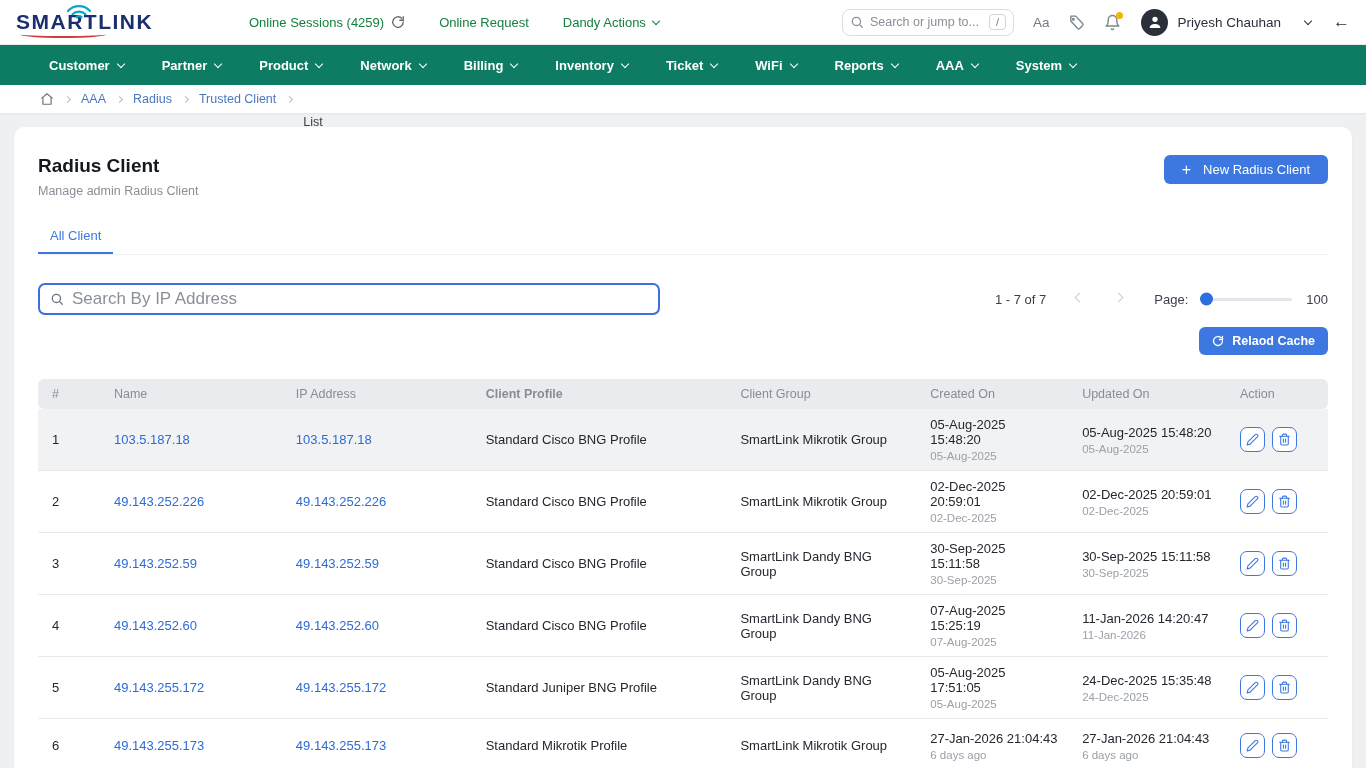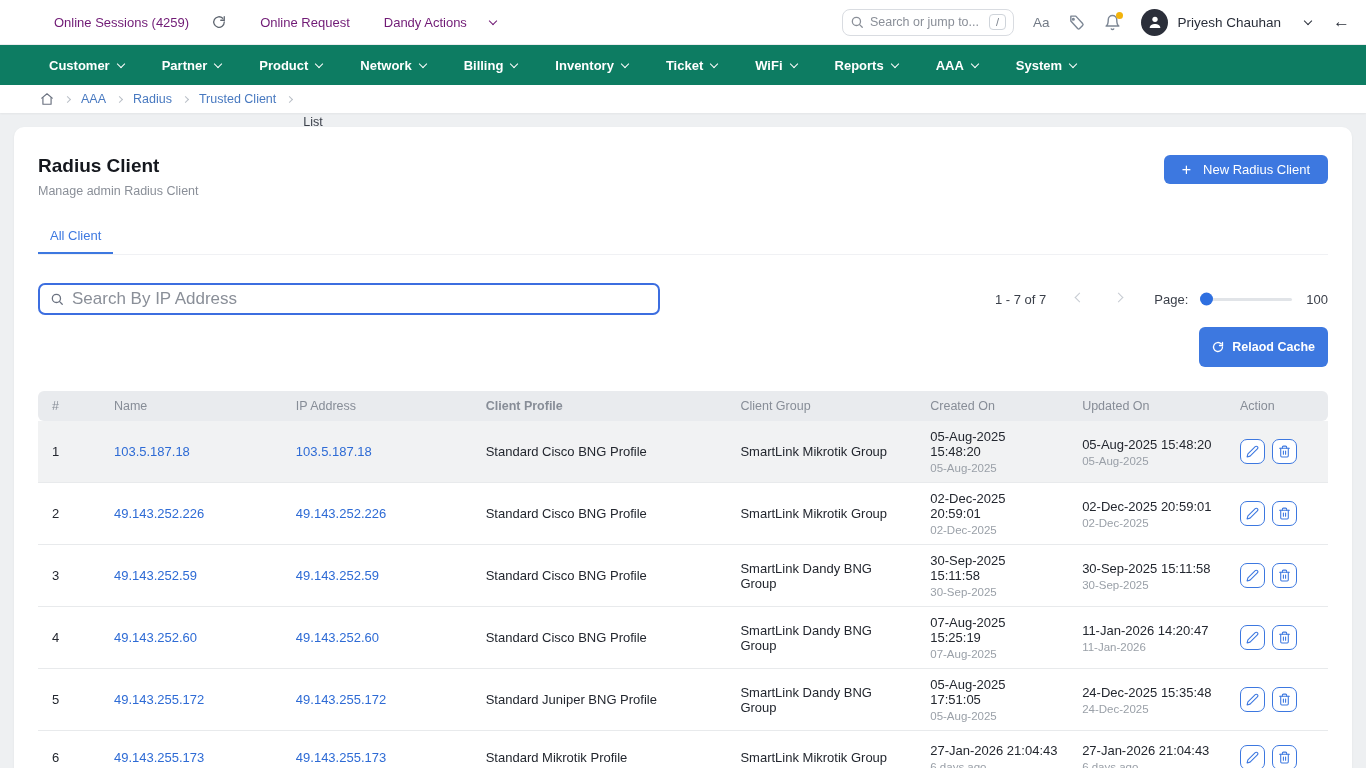--- a/index.html
+++ b/index.html
@@ -7,21 +7,21 @@
   body {
     font-family: "Liberation Sans", "DejaVu Sans", sans-serif;
     background:#eef0f2; color:#23272f;
   }
   
   .topbar{height:45px;background:#fff;display:flex;align-items:center;padding:0 16px;border-bottom:1px solid #ececee;}
   .logo{position:relative;width:195px;display:flex;align-items:center;cursor:pointer;}
   .logo-text{font-size:21px;font-weight:800;letter-spacing:1.5px;color:#1b2f6e;}
   .logo .wifi{position:absolute;left:50px;top:-7px;width:26px;height:16px;}
   .logo-swoosh{position:absolute;left:4px;bottom:-4px;width:86px;height:7px;border-bottom:2px solid #d23b3b;border-radius:50%;}
-  .hitem{display:flex;align-items:center;gap:23px;font-size:13px;color:#701a75;cursor:pointer;white-space:nowrap;}
+  .hitem{display:flex;align-items:center;gap:7px;font-size:13px;color:#15803d;cursor:pointer;white-space:nowrap;}
   .hitem + .hitem{margin-left:34px;}
   .ml60{margin-left:38px;}
   .icon-sm{width:14px;height:14px;color:#5f6670;}
   .chev{display:inline-block;width:6px;height:6px;border-right:1.6px solid currentColor;border-bottom:1.6px solid currentColor;transform:rotate(45deg);margin-top:-3px;}
   .gsearch{margin-left:auto;width:172px;height:27px;border:1px solid #d9dce1;border-radius:8px;display:flex;align-items:center;padding:0 7px;gap:6px;background:#fff;}
   .gsearch input{border:none;outline:none;flex:1;min-width:0;font-size:12.5px;color:#2a2f3a;font-family:inherit;background:transparent;}
   .gsearch input::placeholder{color:#8a8f98;}
   .kbd{width:17px;height:16px;border:1px solid #cfd4da;border-radius:4px;font-size:11px;color:#7b828c;display:flex;align-items:center;justify-content:center;flex:none;}
   .hicon{margin-left:19px;color:#727a86;font-size:13.5px;display:flex;align-items:center;cursor:pointer;position:relative;}
   .hicon svg{width:17px;height:17px;}
@@ -60,21 +60,21 @@
   .pager .range{font-size:13px;color:#3a3f49;}
   .pg-chev{margin-left:28px;color:#c6cbd2;cursor:pointer;display:flex;padding:2px;}
   .pg-chev .chev{border-width:1.8px;width:7px;height:7px;}
   .pg-chev.prev .chev{transform:rotate(135deg);}
   .pg-chev.next .chev{transform:rotate(-45deg);}
   .page-label{margin-left:30px;font-size:13px;color:#3a3f49;}
   .slider{margin-left:12px;width:92px;height:3px;background:#e1e4e8;border-radius:2px;position:relative;cursor:pointer;}
   .slider-thumb{position:absolute;left:0;top:50%;transform:translateY(-50%);width:13px;height:13px;border-radius:50%;background:#2e6fe0;}
   .page-size{margin-left:14px;font-size:13px;color:#3a3f49;}
   .reload-row{margin-top:12px;display:flex;justify-content:flex-end;}
-  .btn-reload{height:40px;background:#3d78e0;color:#fff;border:none;border-radius:6px;font-size:12.5px;font-weight:700;font-family:inherit;display:flex;align-items:center;gap:8px;padding:0 13px;cursor:pointer;}
+  .btn-reload{height:28px;background:#3d78e0;color:#fff;border:none;border-radius:6px;font-size:12.5px;font-weight:700;font-family:inherit;display:flex;align-items:center;gap:8px;padding:0 13px;cursor:pointer;}
   .btn-reload svg{width:12px;height:12px;}
   
   table{margin-top:24px;width:100%;border-collapse:collapse;}
   thead th{background:#e9ebee;height:30px;font-size:12.5px;font-weight:400;color:#878d97;text-align:left;padding:0 12px;}
   thead th:first-child{border-radius:6px 0 0 6px;width:64px;padding-left:14px;}
   thead th:last-child{border-radius:0 6px 6px 0;}
   .w-name{width:182px;} .w-ip{width:190px;} .w-profile{width:255px;font-weight:bold;} .w-group{width:190px;}
   .w-created{width:152px;} .w-updated{width:158px;} .w-action{width:100px;}
   tbody tr{border-bottom:1px solid #e8eaec;height:54px;}
   tbody tr:first-child{background:#f1f2f3;}
@@ -84,20 +84,29 @@
   .dt-main{font-size:13px;color:#23272f;}
   .dt-sub{margin-top:3px;font-size:11.5px;color:#9aa0a8;}
   .act{display:flex;gap:7px;}
   .act button{width:25px;height:25px;border:1.4px solid #3d78e0;background:#fff;border-radius:7px;color:#3d78e0;display:flex;align-items:center;justify-content:center;cursor:pointer;}
   .act svg{width:13px;height:13px;}
 </style>
 </head>
 <body>
 
 <header class="topbar">
+  <div class="logo">
+    <svg class="wifi" viewBox="0 0 26 16" fill="none" stroke="#00a8c6" stroke-width="2.2" stroke-linecap="round">
+      <path d="M2 8a15 15 0 0 1 22 0"></path>
+        <path d="M6.5 11.2a9.5 9.5 0 0 1 13 0"></path>
+        <path d="M10.5 14a4.8 4.8 0 0 1 5 0"></path>
+    </svg>
+    <span class="logo-text">SMARTLINK</span>
+    <i class="logo-swoosh"></i>
+  </div>
 
   <div class="hitem ml60">
     <span>Online Sessions  (4259)</span>
     <svg class="icon-sm" viewBox="0 0 24 24" fill="none" stroke="currentColor" stroke-width="2.2" stroke-linecap="round">
       <path d="M21 12a9 9 0 1 1-2.64-6.36"></path>
         <polyline points="21 3 21 9 15 9"></polyline>
     </svg>
   </div>
   <div class="hitem">
     <span>Online Request</span>

